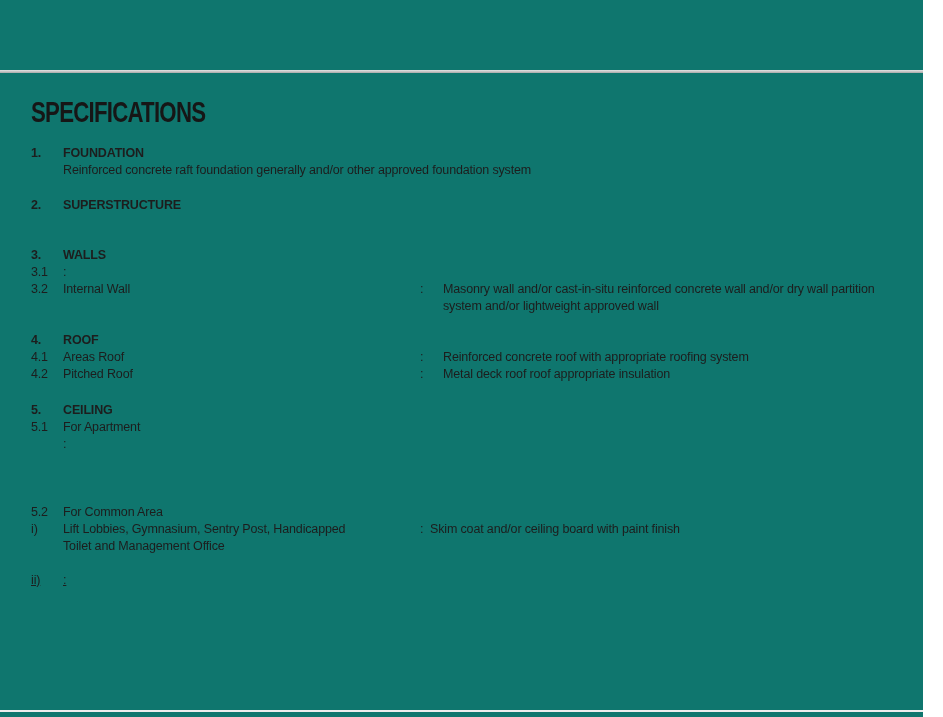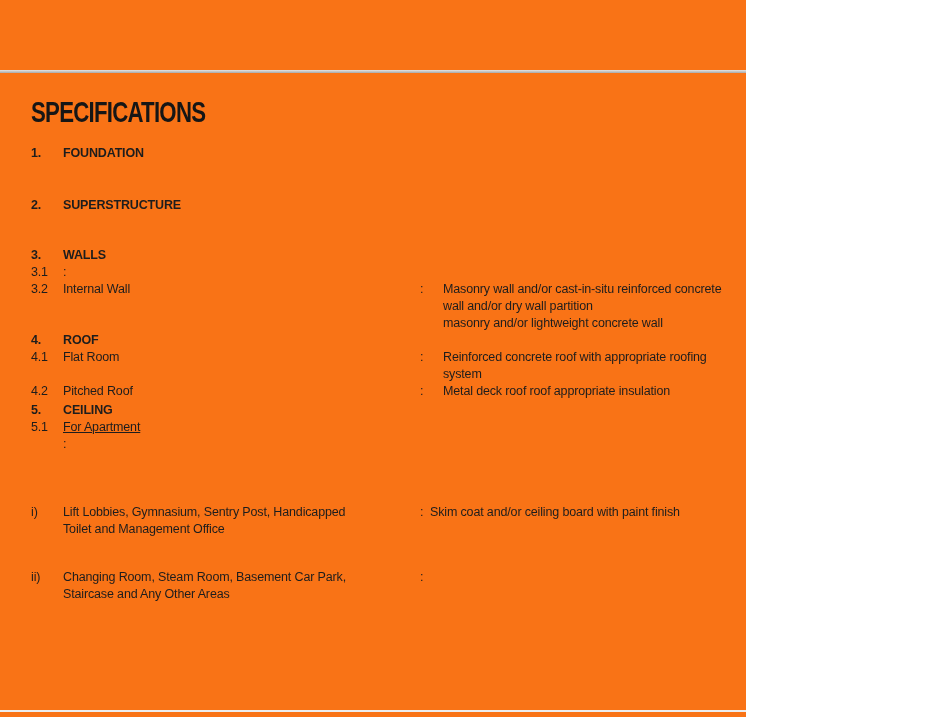--- a/index.html
+++ b/index.html
@@ -1,20 +1,20 @@
 <!DOCTYPE html>
 <html><head>
 <meta charset="utf-8">
 <style>
   html, body { margin: 0; padding: 0; background: #ffffff; }
   .page {
     position: relative;
-    width: 746px;
+    width: 923px;
     height: 717px;
-    background: #f97316;
+    background: #0f766e;
     font-family: "Liberation Sans", sans-serif;
     color: #1d1d1d;
     overflow: hidden;
   }
   .top-rule {
     position: absolute;
     left: 0; top: 70px;
     width: 100%; height: 3px;
     background: linear-gradient(to bottom, #e4e4e4, #a9a9a9);
   }
@@ -44,40 +44,44 @@
     font-size: 12.5px;
     line-height: 17px;
     letter-spacing: -0.15px;
   }
   .row {
     display: grid;
     grid-template-columns: 32px 357px 23px 1fr;
     align-items: start;
   }
   .bold { font-weight: bold; }
-  .u { text-decoration: underline; }
+  .u { }
   .span2 { grid-column: 2 / -1; }
   .lbl, .val { white-space: pre-line; }
-  .gap { margin-top: 31px; }
+  .gap { margin-top: 17px; text-decoration: underline; }
   .tight .val { margin-left: -13px; }
 </style>
 </head>
 <body>
 
 <div class="page">
 
   <div class="top-rule"></div>
   <div class="bottom-rule"></div>
 
   <h1 class="title">SPECIFICATIONS</h1>
 
   <section class="sec" style="top:145px">
     <div class="row">
       <div class="bold">1.</div>
       <div class="bold span2">FOUNDATION</div>
+    </div>
+    <div class="row">
+      <div></div>
+      <div class="span2">Reinforced concrete raft foundation generally and/or other approved foundation system</div>
     </div>
   </section>
 
   <section class="sec" style="top:197px">
     <div class="row">
       <div class="bold">2.</div>
       <div class="bold span2">SUPERSTRUCTURE</div>
     </div>
   </section>
 
@@ -88,32 +92,32 @@
     </div>
     <div class="row">
       <div class="num">3.1</div>
       <div class="col">:</div>
     </div>
     <div class="row">
       <div class="num">3.2</div>
       <div class="lbl">Internal Wall</div>
       <div class="col">:</div>
       <div class="val">Masonry wall and/or cast-in-situ reinforced concrete wall and/or dry wall partition
-masonry and/or lightweight concrete wall</div>
+system and/or lightweight approved wall</div>
     </div>
   </section>
 
   <section class="sec" style="top:332px">
     <div class="row">
       <div class="bold">4.</div>
       <div class="bold span2">ROOF</div>
     </div>
     <div class="row">
       <div class="num">4.1</div>
-      <div class="lbl">Flat Room</div>
+      <div class="lbl">Areas Roof</div>
       <div class="col">:</div>
       <div class="val">Reinforced concrete roof with appropriate roofing system</div>
     </div>
     <div class="row">
       <div class="num">4.2</div>
       <div class="lbl">Pitched Roof</div>
       <div class="col">:</div>
       <div class="val">Metal deck roof roof appropriate insulation</div>
     </div>
   </section>
@@ -127,28 +131,30 @@
       <div class="num">5.1</div>
       <div class="u span2">For Apartment</div>
     </div>
     <div class="row">
       <div class="num"></div>
       <div class="col">:</div>
     </div>
   </section>
 
   <section class="sec" style="top:504px">
+    <div class="row">
+      <div class="num">5.2</div>
+      <div class="u span2">For Common Area</div>
+    </div>
     <div class="row tight">
       <div class="num">i)</div>
       <div class="lbl">Lift Lobbies, Gymnasium, Sentry Post, Handicapped
 Toilet and Management Office</div>
       <div class="col">:</div>
       <div class="val">Skim coat and/or ceiling board with paint finish</div>
     </div>
     <div class="row gap">
       <div class="num">ii)</div>
-      <div class="lbl">Changing Room, Steam Room, Basement Car Park,
-Staircase and Any Other Areas</div>
       <div class="col">:</div>
     </div>
   </section>
 
 </div>
 
 </body></html>

